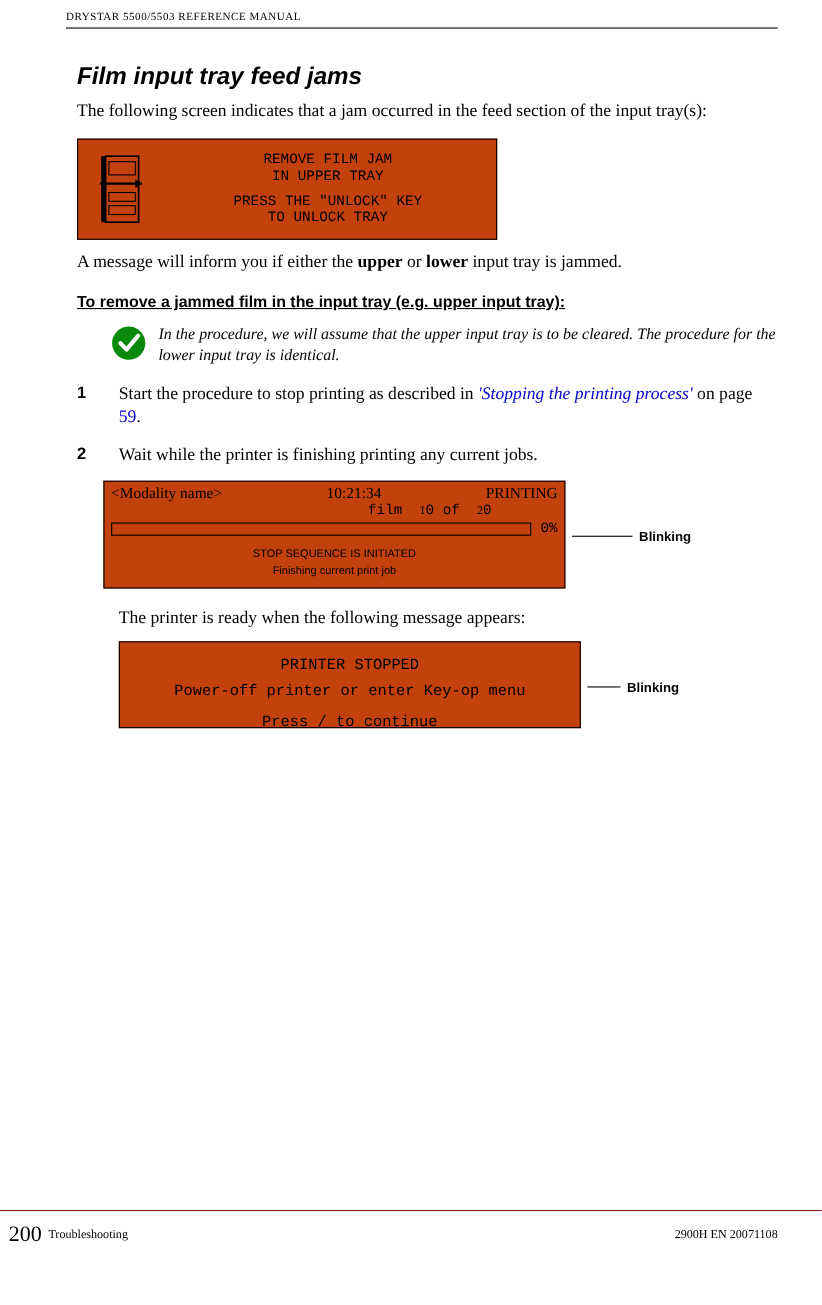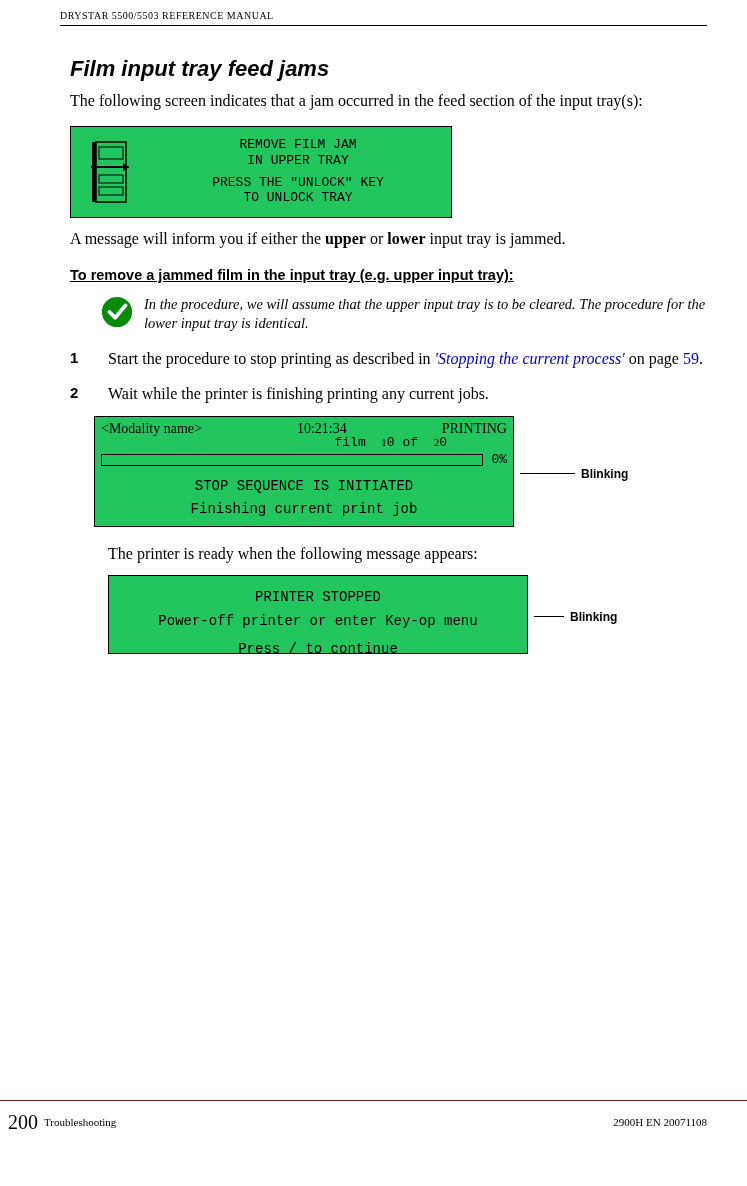--- a/index.html
+++ b/index.html
@@ -36,21 +36,21 @@
   }
   p.body-text {
     font-size: 16px;
     line-height: 1.35;
     margin: 6px 0 14px 0;
   }
   .lcd-panel {
     border: 1px solid #000;
     display: inline-block;
     margin: 6px 0 10px 0;
-    background: #22c55e;
+    background: #c2410c;
   }
   .lcd-panel.panel1 {
     width: 380px;
     height: 90px;
     display: flex;
     align-items: center;
   }
   .printer-icon {
     width: 60px;
     height: 70px;
@@ -146,22 +146,22 @@
   .progress-bar {
     border: 1px solid #000;
     height: 10px;
     flex: 1;
   }
   .progress-pct {
     font-family: "Courier New", monospace;
     font-size: 13px;
   }
   .panel2-body {
-    font-family: Liberation Mono, monospace;
-    font-size: 14px;
+    font-family: Liberation Sans, sans-serif;
+    font-size: 10px;
     text-align: center;
     margin-top: 8px;
     line-height: 1.6;
   }
   .callout-line {
     border-top: 1px solid #000;
     width: 55px;
     height: 1px;
   }
   .callout-label {
@@ -257,21 +257,21 @@
           <circle cx="18" cy="18" r="16" fill="#0a8a0a"></circle>
           <path d="M10 18 L16 24 L27 11" stroke="#fff" stroke-width="4" fill="none" stroke-linecap="round" stroke-linejoin="round"></path>
         </svg>
       </div>
       <div class="note-text">In the procedure, we will assume that the upper input tray is to be cleared. The procedure for the lower input tray is identical.</div>
     </div>
 
     <div class="step">
       <div class="step-num">1</div>
       <div class="step-body">
-        <span>Start the procedure to stop printing as described in </span><span class="link">'Stopping the current process'</span><span> on page </span><span class="link-page">59</span><span>.</span>
+        <span>Start the procedure to stop printing as described in </span><span class="link">'Stopping the printing process'</span><span> on page </span><span class="link-page">59</span><span>.</span>
       </div>
     </div>
 
     <div class="step">
       <div class="step-num">2</div>
       <div class="step-body">Wait while the printer is finishing printing any current jobs.</div>
     </div>
 
     <div class="panel-wrap">
       <div class="lcd-panel panel2">

